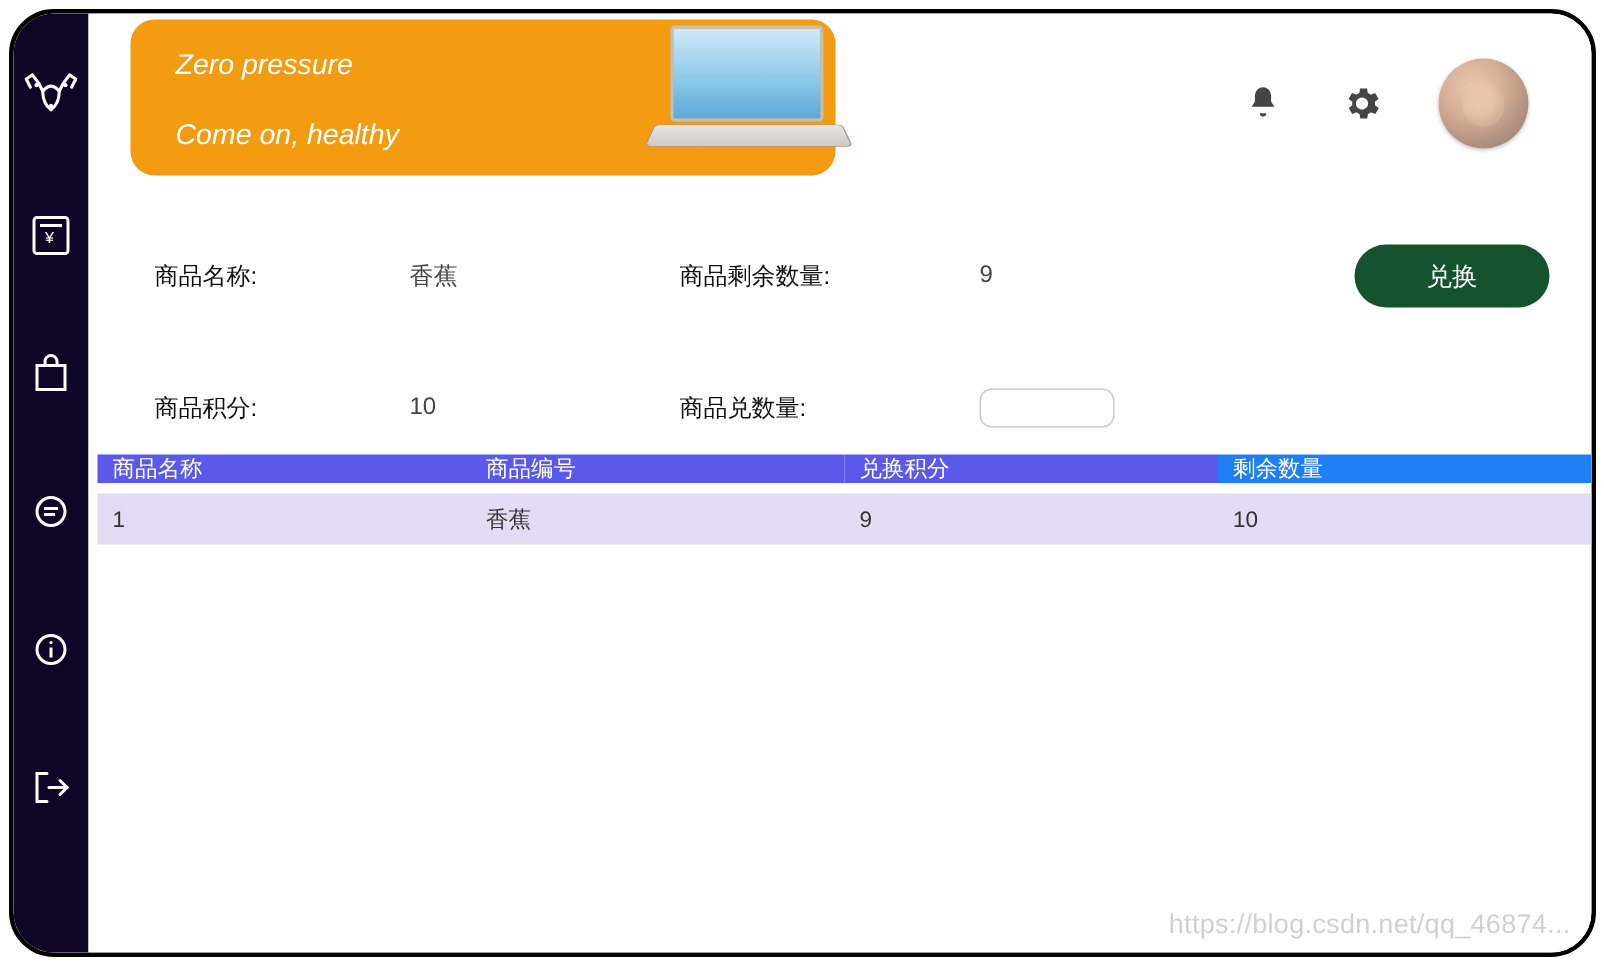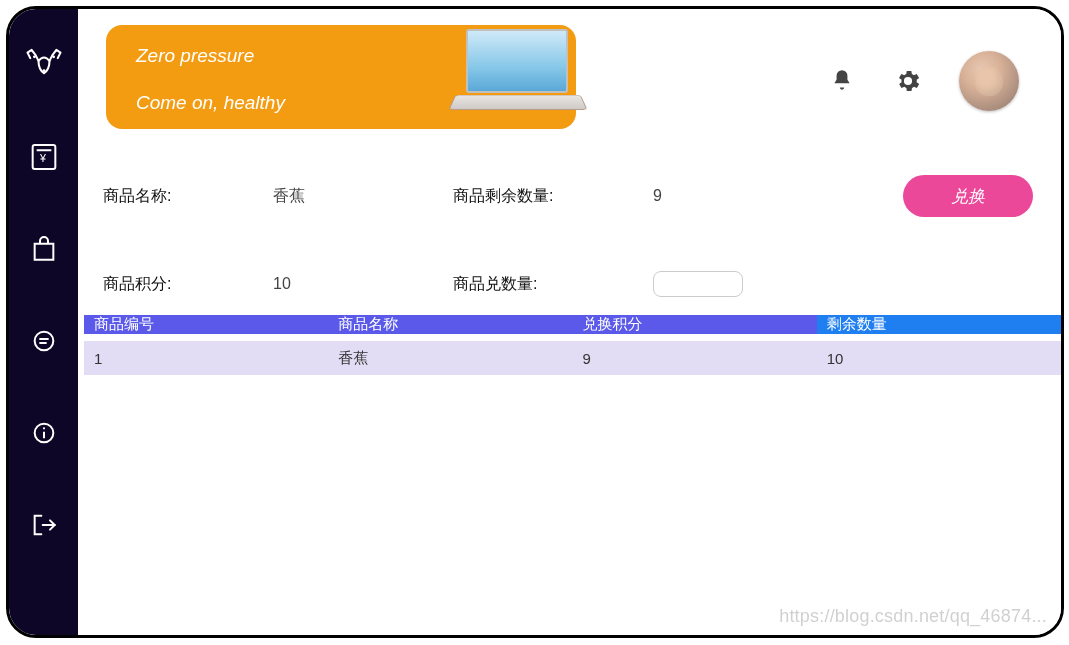--- a/index.html
+++ b/index.html
@@ -46,21 +46,21 @@
       flex: 1;
       display: flex;
       flex-direction: column;
       background: #fff;
     }
 
     
     .top-row {
       display: flex;
       align-items: flex-start;
-      padding: 16px 28px 10px 28px;
+      padding: 4px 28px 10px 28px;
       justify-content: space-between;
     }
     .banner {
       background: #f39c12;
       border-radius: 16px;
       padding: 20px 120px 20px 30px;
       position: relative;
       width: 470px;
       height: 104px;
     }
@@ -123,42 +123,41 @@
     .avatar .head {
       width: 28px; height: 30px;
       border-radius: 50% 50% 46% 46%;
       background: #e9c6ab;
       position: relative;
       box-shadow: inset -3px -4px 8px rgba(0,0,0,0.12);
     }
 
     
     .form-area {
-      padding: 36px 28px 10px 25px;
+      padding: 36px 28px 10px 44px;
       display: grid;
       grid-template-columns: 170px 180px 200px 200px 180px;
       row-gap: 54px;
       align-items: center;
       font-size: 16px;
       color: #222;
     }
     .form-label { color:#111; }
     .form-value { color:#444; }
     .exchange-btn {
       grid-column: 5;
       grid-row: 1;
-      background: #ec4899;
+      background: #14532d;
       color: #fff;
       border: none;
       border-radius: 24px;
       width: 130px; height: 42px;
       font-size: 17px;
       cursor: pointer;
       justify-self: end;
-      font-style: italic;
     }
     .qty-input {
       width: 90px;
       height: 26px;
       border: 1px solid #ccc;
       border-radius: 8px;
       padding: 0 6px;
       font-size: 14px;
     }
 
@@ -294,22 +293,22 @@
       <div class="form-value">10</div>
       <div class="form-label">商品兑数量:</div>
       <div>
         <input class="qty-input" value="" style="">
       </div>
       <div></div>
     </div>
 
     <div class="table">
       <div class="thead">
+        <div class="th th2">商品名称</div>
         <div class="th th1">商品编号</div>
-        <div class="th th2">商品名称</div>
         <div class="th th4">兑换积分</div>
         <div class="th th3">剩余数量</div>
       </div>
       <div class="trow">
         <div class="td">1</div>
         <div class="td">香蕉</div>
         <div class="td">9</div>
         <div class="td">10</div>
       </div>
     </div>

